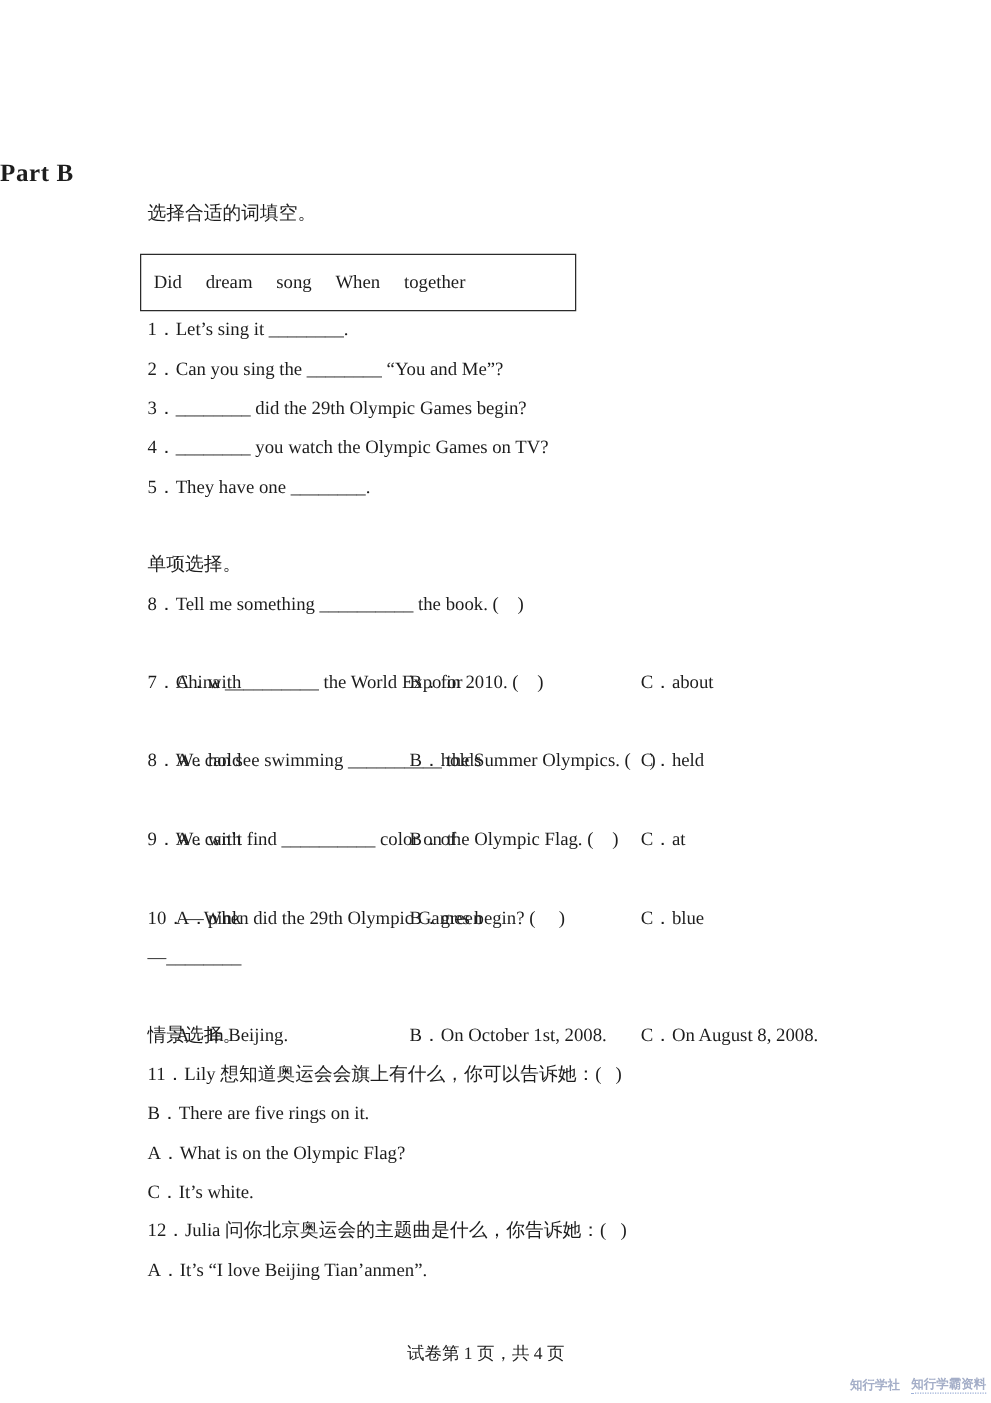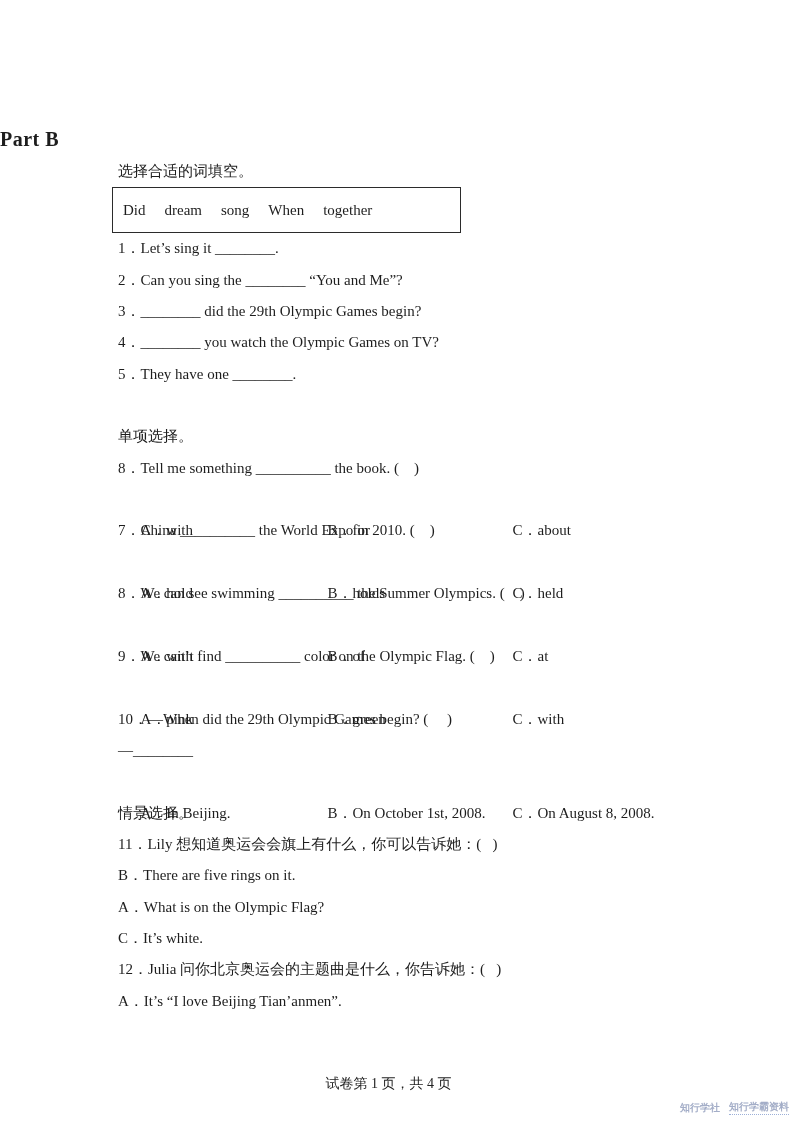--- a/index.html
+++ b/index.html
@@ -25,20 +25,21 @@
   }
   .cn{font-size:15px;}
   .word-bank{
     box-sizing:border-box;
     margin-left:-6px;
     width:349px;height:46px;
     border:1px solid #2b2b2b;
     display:flex;align-items:center;
     padding-left:10px;gap:19px;
     white-space:pre;
+    margin-top:16px;
   }
   .opts{position:relative;}
   .opt{display:inline-block;white-space:pre;vertical-align:top;}
   .opt-a{width:187px;}
   .opt-b{width:185px;}
   .footer{
     position:absolute;top:1072px;left:0;width:777px;height:24px;
     line-height:24px;text-align:center;font-size:14px;color:#222222;
   }
   .watermark{
@@ -89,21 +90,21 @@
       <span class="opt opt-a">A．hold</span><span class="opt opt-b">B．holds</span><span class="opt">C．held</span>
     </div>
 
     <div class="line">8．We can see swimming __________ the Summer Olympics. (    )</div>
     <div class="line opts">
       <span class="opt opt-a">A．with</span><span class="opt opt-b">B．of</span><span class="opt">C．at</span>
     </div>
 
     <div class="line">9．We can’t find __________ color on the Olympic Flag. (    )</div>
     <div class="line opts">
-      <span class="opt opt-a">A．pink</span><span class="opt opt-b">B．green</span><span class="opt">C．with</span>
+      <span class="opt opt-a">A．pink</span><span class="opt opt-b">B．green</span><span class="opt">C．blue</span>
     </div>
 
     <div class="line">10．—When did the 29th Olympic Games begin? (     )</div>
     <div class="line">—________</div>
     <div class="line opts">
       <span class="opt opt-a">A．In Beijing.</span><span class="opt opt-b">B．On October 1st, 2008.</span><span class="opt">C．On August 8, 2008.</span>
     </div>
 
     <div class="line cn">情景选择。</div>
 

